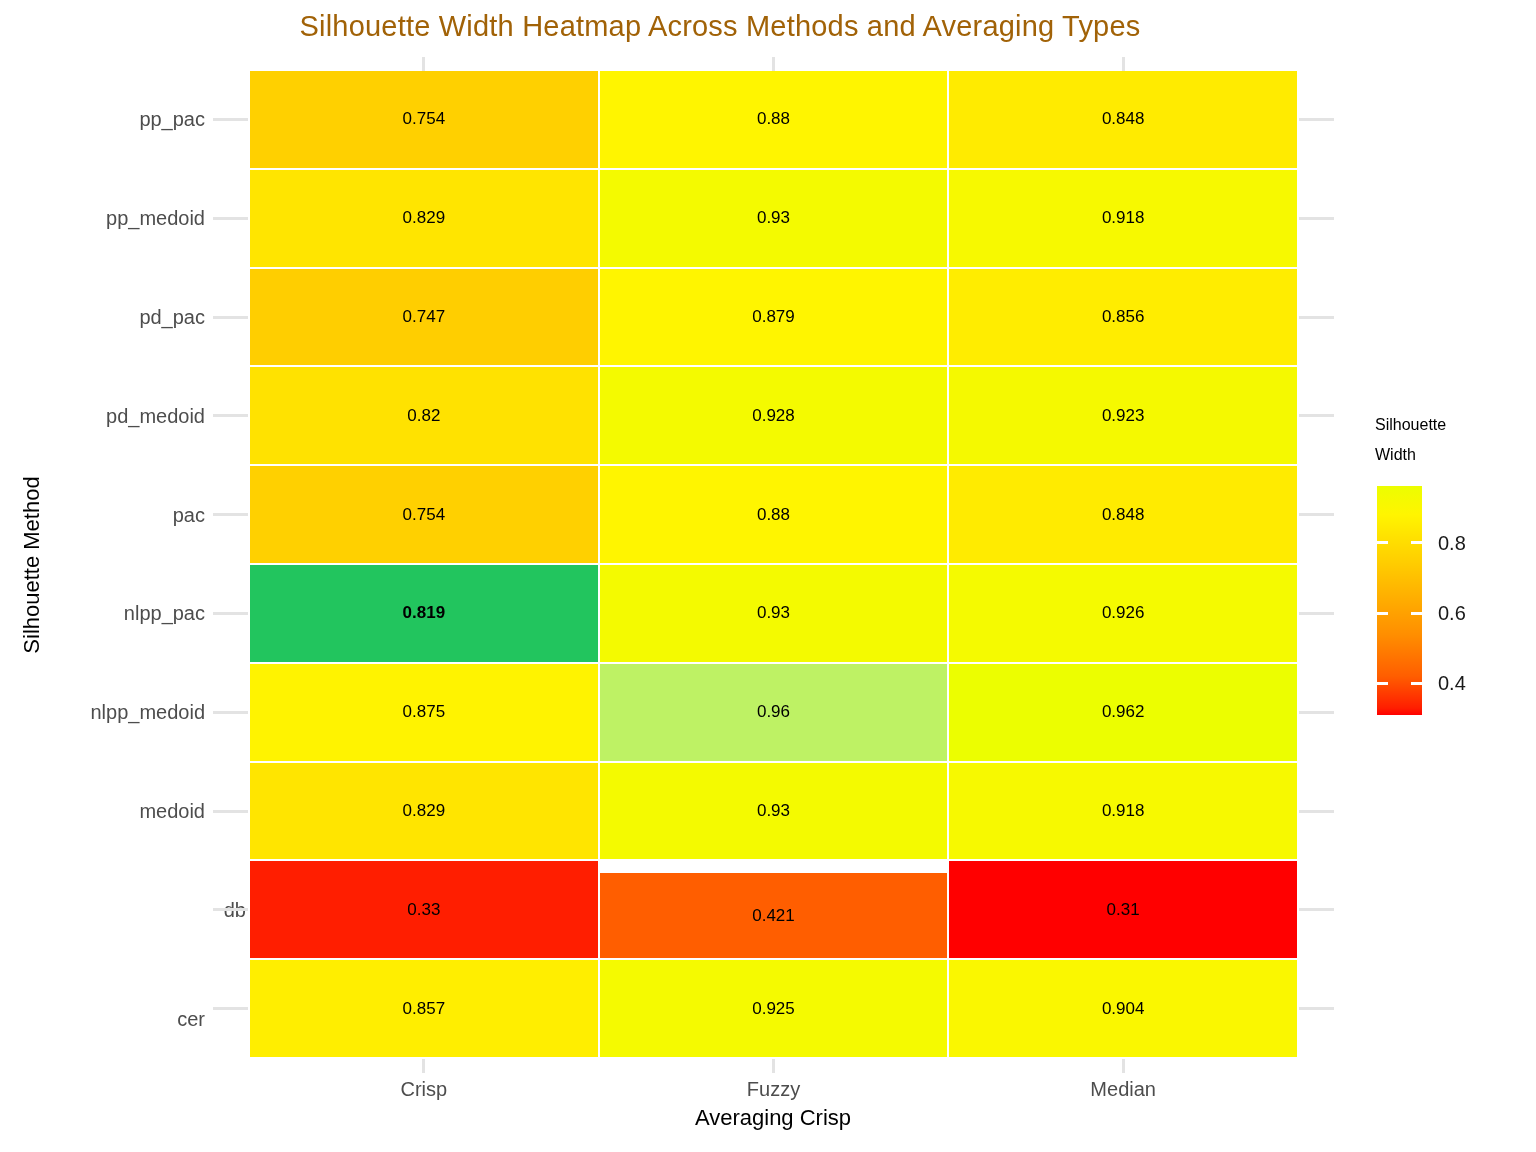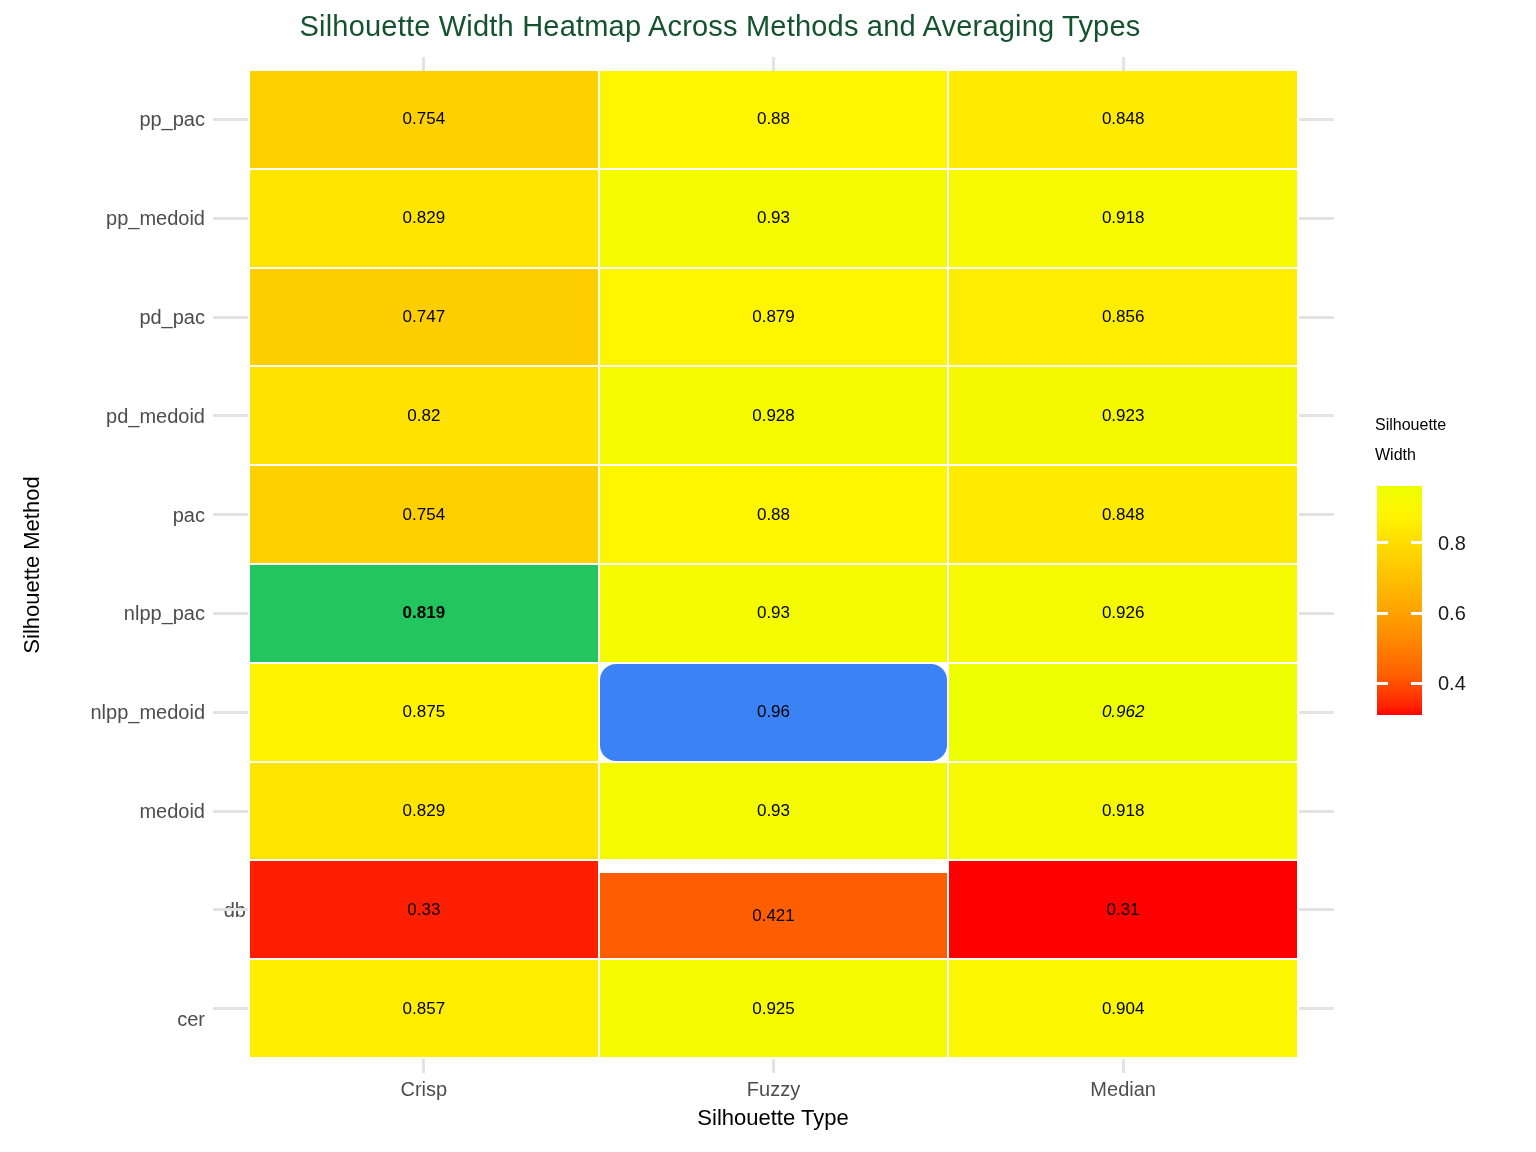--- a/index.html
+++ b/index.html
@@ -5,21 +5,21 @@
   html,body { margin:0; padding:0; background:#ffffff; }
   .figure {
     position:relative;
     width:1536px; height:1152px;
     background:#ffffff;
     font-family:"Liberation Sans", sans-serif;
     overflow:hidden;
   }
   .chart-title {
     position:absolute; left:0; top:10px; width:1440px;
-    text-align:center; font-size:29px; color:#14532d; letter-spacing:0.2px;
+    text-align:center; font-size:29px; color:#a16207; letter-spacing:0.2px;
   }
   .panel {
     position:absolute; left:250px; top:71px; width:1047px; height:986px;
     display:grid;
     grid-template-columns:repeat(3,1fr);
     grid-template-rows:repeat(10,1fr);
     gap:2px;
     background:#ffffff;
   }
   .cell {
@@ -116,24 +116,24 @@
       </div>
       <div class="cell" style="background: rgb(244, 250, 0);">
         <div>0.93</div>
       </div>
       <div class="cell" style="background: rgb(245, 250, 0);">
         <div>0.926</div>
       </div>
       <div class="cell" style="background: rgb(255, 243, 0); justify-content: center;">
         <div>0.875</div>
       </div>
-      <div class="cell" style="background: #3b82f6; border-radius: 16px;">
+      <div class="cell" style="background: #bef264;">
         <div>0.96</div>
       </div>
-      <div class="cell" style="background: rgb(236, 254, 0); font-style: italic;">
+      <div class="cell" style="background: rgb(236, 254, 0);">
         <div>0.962</div>
       </div>
       <div class="cell" style="background: rgb(255, 229, 0);">
         <div>0.829</div>
       </div>
       <div class="cell" style="background: rgb(244, 250, 0);">
         <div>0.93</div>
       </div>
       <div class="cell" style="background: rgb(247, 249, 0);">
         <div>0.918</div>
@@ -193,21 +193,21 @@
       <div class="tick tick-v" style="left: 422.333px; top: 1059px;"></div>
       <div class="x-lab" style="left: 323.833px; top: 1077px;">Crisp</div>
       <div class="tick tick-v" style="left: 772px; top: 57px;"></div>
       <div class="tick tick-v" style="left: 772px; top: 1059px;"></div>
       <div class="x-lab" style="left: 673.5px; top: 1077px;">Fuzzy</div>
       <div class="tick tick-v" style="left: 1121.67px; top: 57px;"></div>
       <div class="tick tick-v" style="left: 1121.67px; top: 1059px;"></div>
       <div class="x-lab" style="left: 1023.17px; top: 1077px;">Median</div>
     </div>
 
-  <div class="x-axis-title">Silhouette Type</div>
+  <div class="x-axis-title">Averaging Crisp</div>
   <div class="y-axis-title">Silhouette Method</div>
 
   <div class="legend-title">
     <div>Silhouette</div>
     <div>Width</div>
   </div>
   <div class="legend-bar" id="legend-bar" style="background: linear-gradient(rgb(236, 254, 0) 0%, rgb(244, 250, 0) 5%, rgb(255, 245, 0) 12.5%, rgb(255, 226, 0) 22%, rgb(255, 208, 0) 32%, rgb(255, 182, 0) 45%, rgb(255, 142, 0) 65%, rgb(255, 94, 0) 83%, rgb(255, 30, 0) 97%, rgb(255, 0, 0) 100%);"></div>
   <div id="legend-ticks">
       <div class="legend-tick-label" style="top: 531.899px;">0.8</div>
       <div class="legend-tick-mark" style="left: 1377px; top: 541.399px;"></div>

